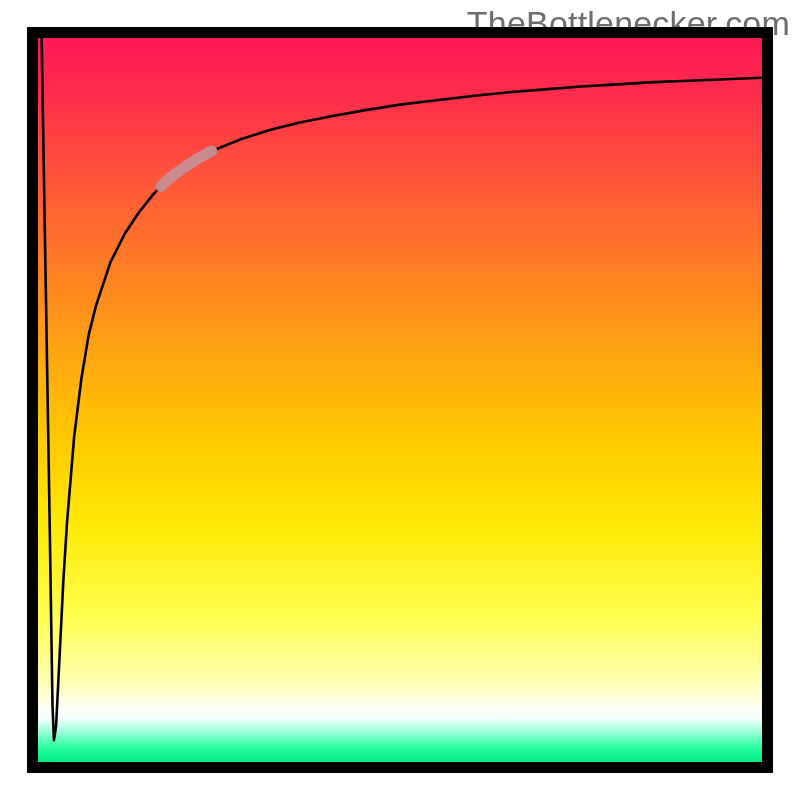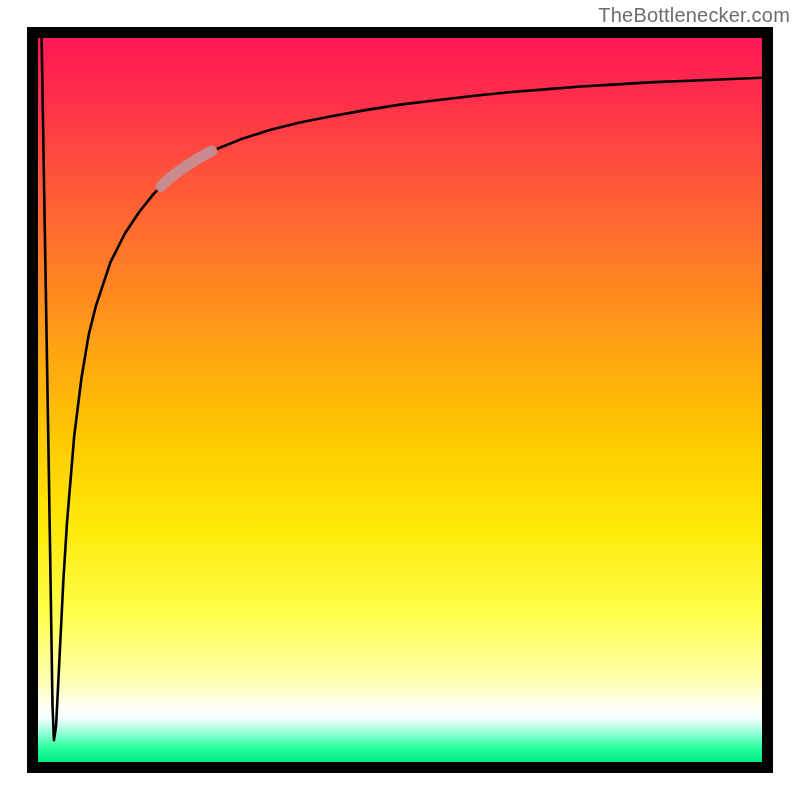--- a/index.html
+++ b/index.html
@@ -14,21 +14,21 @@
   .root {
     position: relative;
     width: 800px;
     height: 800px;
   }
   .watermark {
     position: absolute;
     top: 4px;
     right: 10px;
     color: #6d6d6d;
-    font-size: 20px;
+    font-size: 34px;
     letter-spacing: 0.2px;
     font-weight: 400;
   }
   .plot-frame {
     position: absolute;
     left: 27px;
     top: 27px;
     width: 746px;
     height: 746px;
     background: #000;

